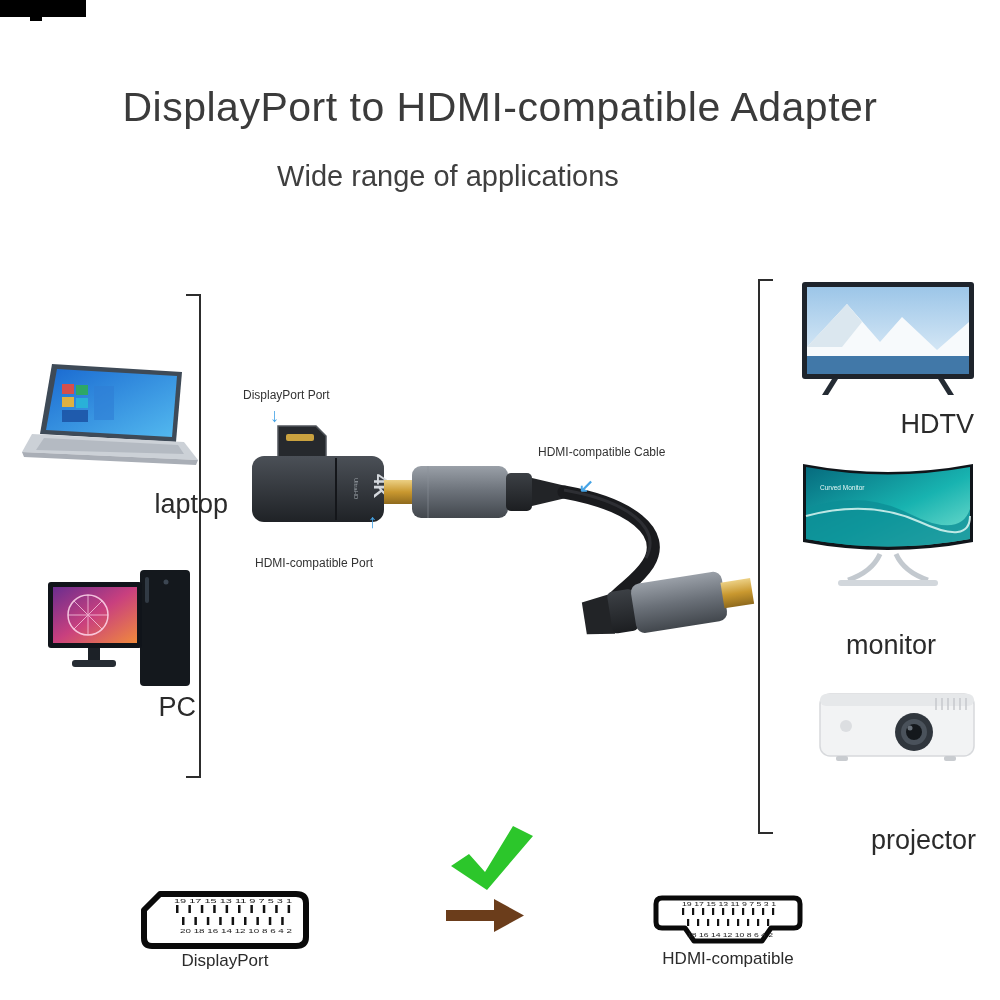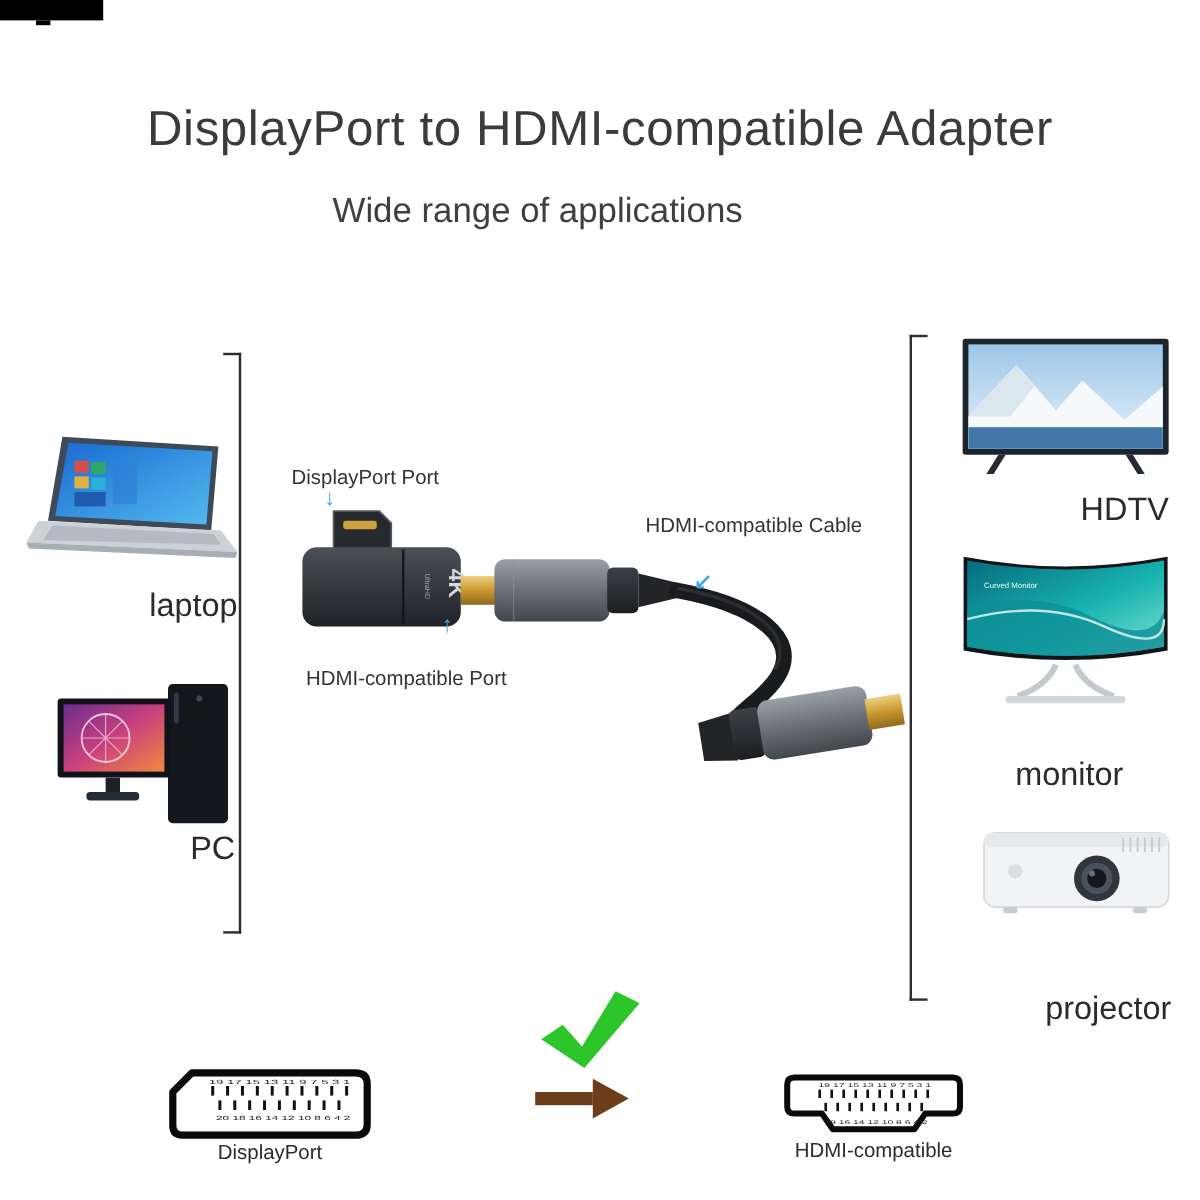--- a/index.html
+++ b/index.html
@@ -9,21 +9,21 @@
   }
   .abs{position:absolute;}
   .top-artifact{left:0;top:0;width:86px;height:17px;background:#000;}
   .top-artifact::after{content:"";position:absolute;left:30px;top:17px;width:12px;height:4px;background:#000;}
   .title{left:0;top:84px;width:1000px;text-align:center;font-size:41px;font-weight:400;color:#3b3b3b;letter-spacing:0.5px;}
   .subtitle{left:0;top:160px;width:896px;text-align:center;font-size:29px;font-weight:400;color:#3f3f3f;}
   .bracket{border:0 solid #2d2d2d;}
   .bracket.left{left:186px;top:294px;width:13px;height:480px;border-top-width:2px;border-right-width:2px;border-bottom-width:2px;}
   .bracket.right{left:758px;top:279px;width:13px;height:551px;border-top-width:2px;border-left-width:2px;border-bottom-width:2px;}
   .device-label{font-size:27px;color:#2b2b2b;text-align:right;}
-  .port-label{font-size:17px;color:#333;white-space:nowrap;}
+  .port-label{font-size:12px;color:#333;white-space:nowrap;}
   .blue-arrow{color:#46a4e6;font-size:19px;font-weight:bold;line-height:1;}
   .footer-label{font-size:17px;color:#2b2b2b;text-align:center;}
   svg{display:block;}
 </style>
 </head>
 <body>
 
 <div class="canvas">
 
   <div class="abs top-artifact"></div>
@@ -50,21 +50,21 @@
         <rect x="40" y="35" width="12" height="10" fill="#f2b632"></rect>
         <rect x="54" y="36" width="12" height="10" fill="#29b6d8"></rect>
         <rect x="40" y="48" width="26" height="12" fill="#1d56a8"></rect>
         <rect x="72" y="24" width="20" height="34" fill="#2f7fd6" opacity="0.7"></rect>
       </g>
       <polygon points="10,72 162,80 176,98 0,90" fill="#ccd1d7"></polygon>
       <polygon points="22,76 156,83 162,92 14,88" fill="#b4bac2"></polygon>
       <polygon points="0,90 176,98 174,103 2,95" fill="#a9aeb6"></polygon>
     </svg>
   </div>
-  <div class="abs device-label" style="left:10px;top:489px;width:188px;">laptop</div>
+  <div class="abs device-label" style="left:40px;top:489px;width:188px;">laptop</div>
 
   <div class="abs" style="left:46px;top:568px;">
     <svg width="150" height="138" viewBox="0 0 150 138">
       <defs>
         <linearGradient id="pcScr" x1="0" y1="0" x2="1" y2="1">
           <stop offset="0" stop-color="#6a2d8f"></stop>
             <stop offset="0.5" stop-color="#c9407e"></stop>
             <stop offset="1" stop-color="#f08a3c"></stop>
         </linearGradient>
       </defs>
@@ -195,21 +195,21 @@
         <rect x="402" y="164" width="92" height="50" rx="9" fill="url(#shell)"></rect>
         <rect x="492" y="176" width="30" height="26" fill="url(#gold)"></rect>
       </g>
     </svg>
   </div>
 
   <div class="abs port-label" style="left:243px;top:388px;">DisplayPort Port</div>
   <div class="abs blue-arrow" style="left:270px;top:406px;">↓</div>
   <div class="abs port-label" style="left:255px;top:533px;margin-top:23px;">HDMI-compatible Port</div>
   <div class="abs blue-arrow" style="left:368px;top:512px;">↑</div>
-  <div class="abs port-label" style="left:538px;top:428px;">HDMI-compatible Cable</div>
+  <div class="abs port-label" style="left:538px;top:445px;">HDMI-compatible Cable</div>
   <div class="abs blue-arrow" style="left:578px;top:477px;">↙</div>
 
   <div class="abs" style="left:449px;top:824px;">
     <svg width="88" height="70" viewBox="0 0 88 70">
       <polygon points="2,42 20,30 36,48 64,2 84,12 38,66" fill="#2cc62b"></polygon>
     </svg>
   </div>
 
   <div class="abs" style="left:138px;top:889px;">
     <svg width="174" height="64" viewBox="0 0 174 64">

